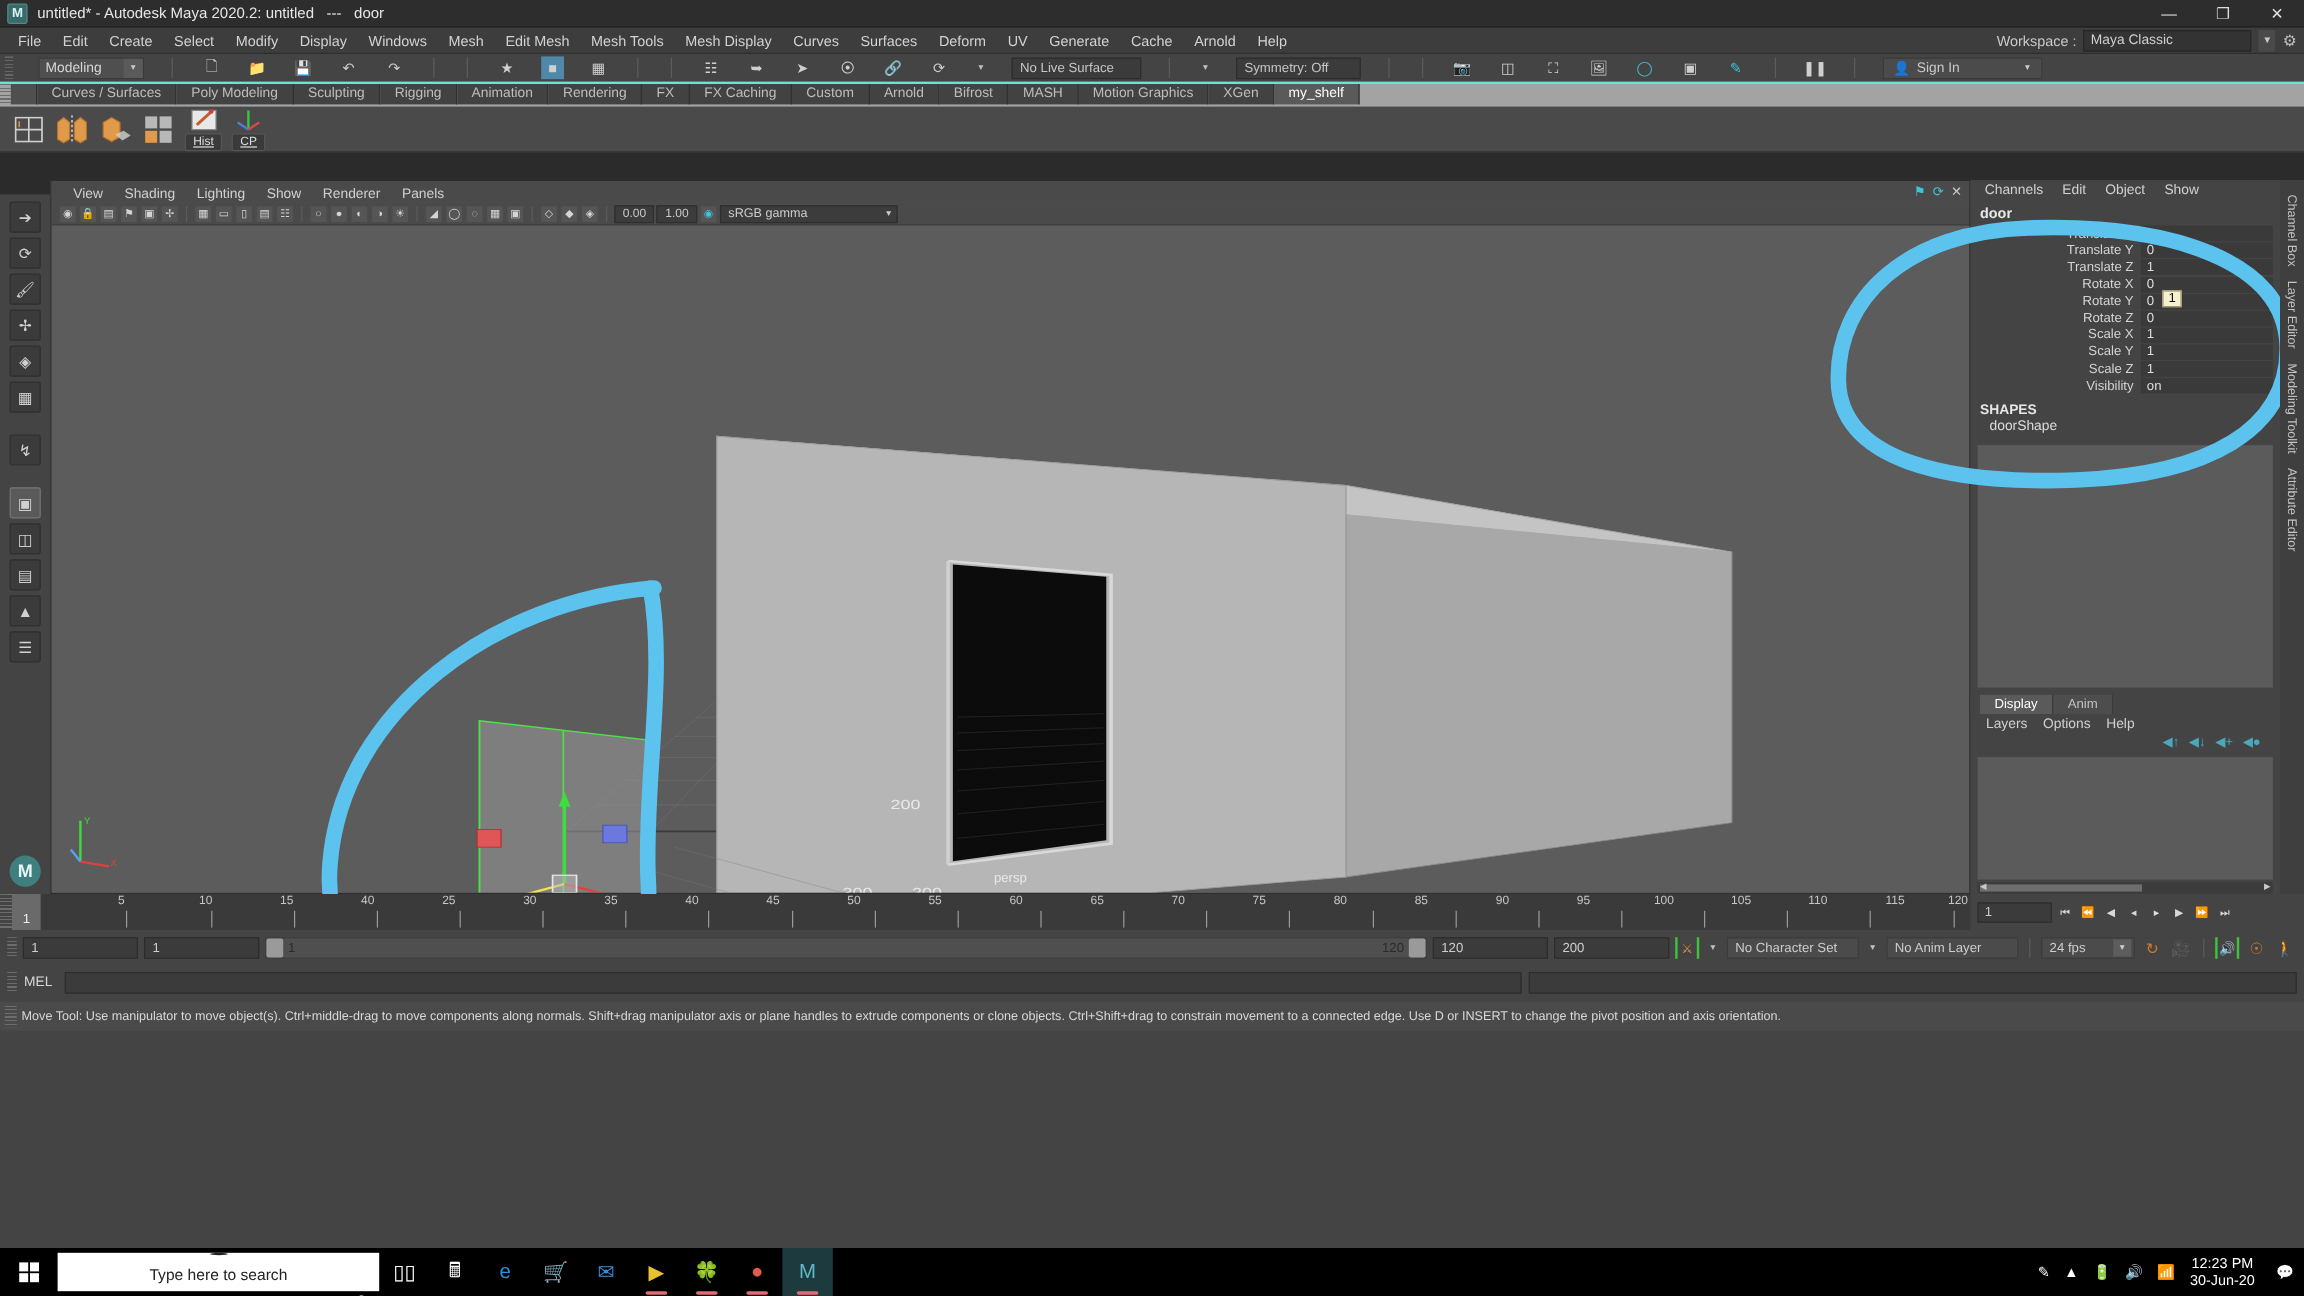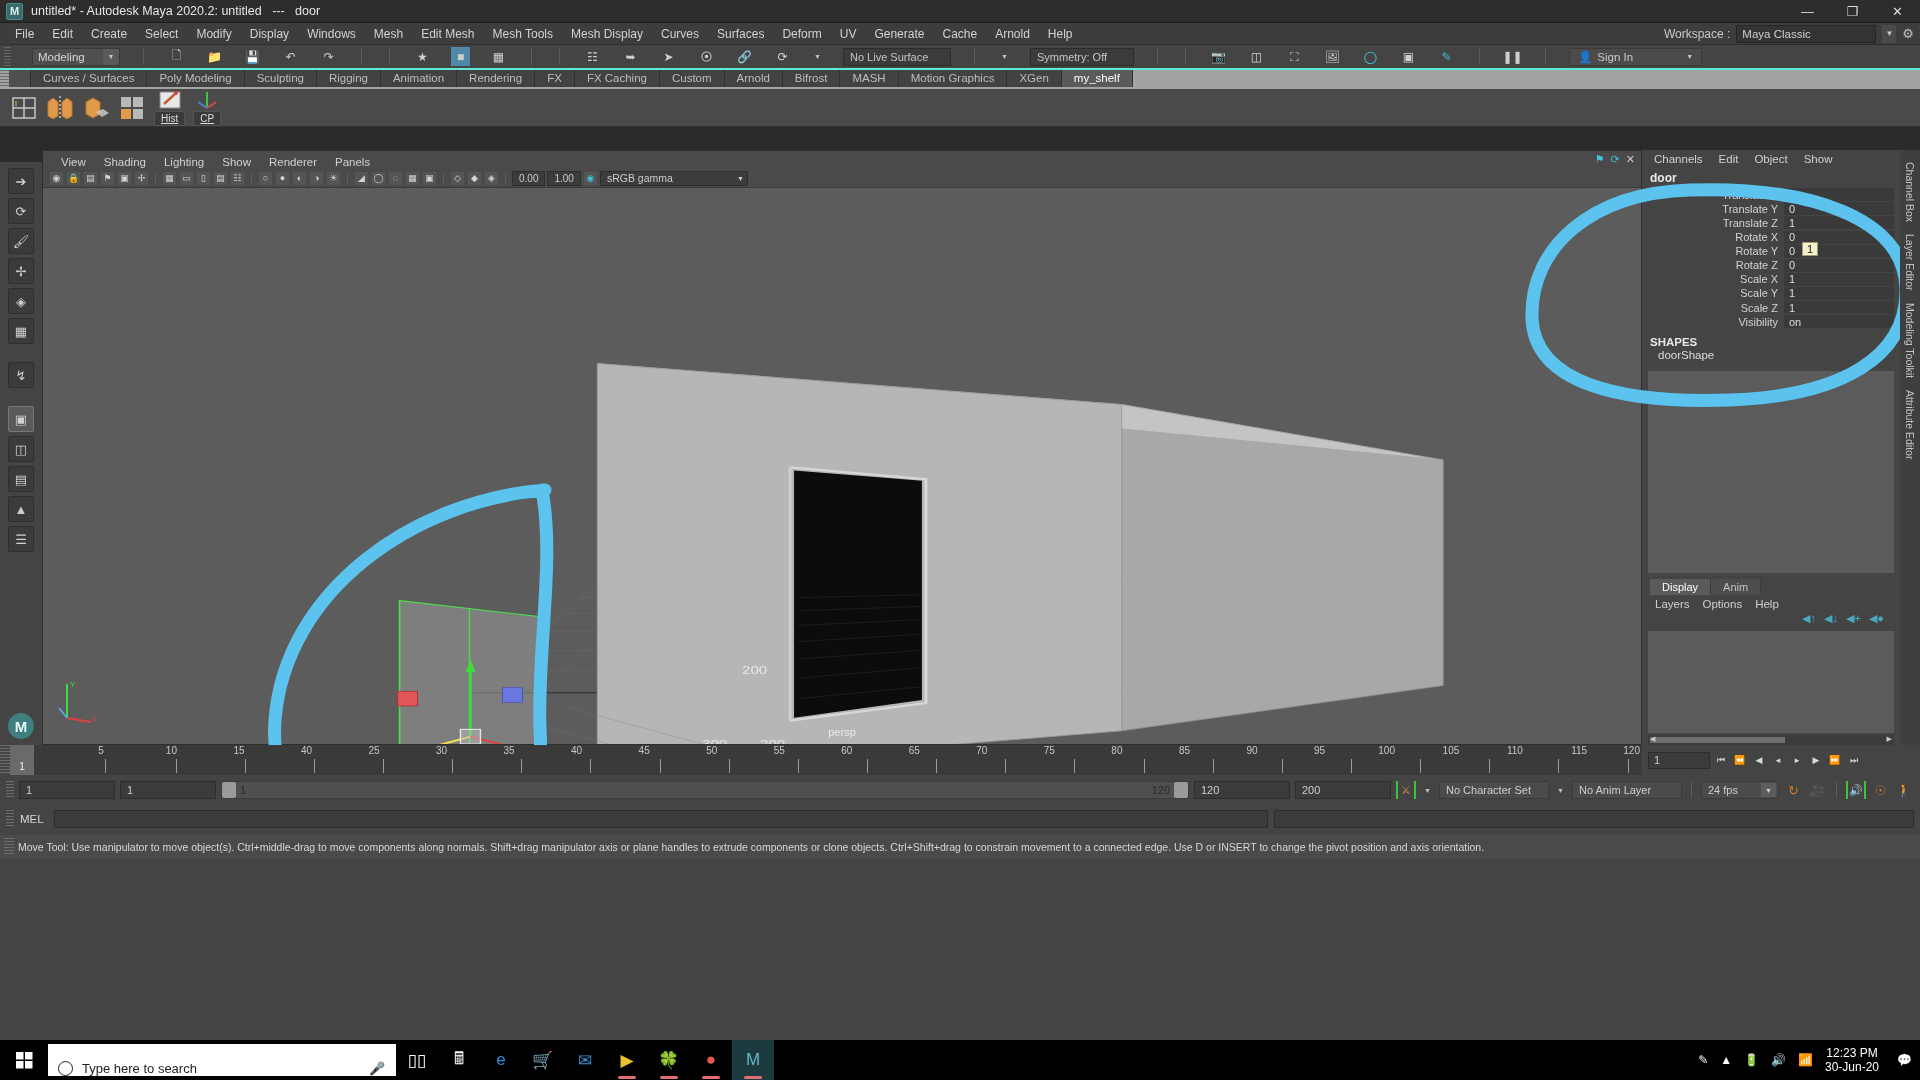--- a/index.html
+++ b/index.html
@@ -194,22 +194,22 @@
   #taskbar { position:absolute; left:0; bottom:0; width:1920px; height:40px;
     background:#000; display:flex; align-items:center; }
   #startbtn { width:48px; height:40px; display:flex; align-items:center;
     justify-content:center; }
   #startbtn .w { width:17px; height:17px;
     background:
       linear-gradient(#fff,#fff) 0 0/7.5px 7.5px no-repeat,
       linear-gradient(#fff,#fff) 9.5px 0/7.5px 7.5px no-repeat,
       linear-gradient(#fff,#fff) 0 9.5px/7.5px 7.5px no-repeat,
       linear-gradient(#fff,#fff) 9.5px 9.5px/7.5px 7.5px no-repeat; }
-  #searchbox { width:348px; height:32px; background:#fff; display:flex;
-    align-items:flex-end; gap:9px; padding:0 10px; color:#222; font-size:13px; }
+  #searchbox { width:268px; height:32px; background:#fff; display:flex;
+    align-items:center; gap:9px; padding:0 10px; color:#222; font-size:13px;flex-direction:column; }
   #searchbox .circ { width:15px; height:15px; border:1.6px solid #222;
     border-radius:50%; }
   #searchbox .mic { margin-left:auto; font-size:13px; }
   .tbicon { width:42px; height:40px; display:flex; align-items:center;
     justify-content:center; font-size:17px; position:relative; }
   .tbicon .run { position:absolute; bottom:1px; left:12px; width:18px; height:3px;
     background:#e06c75; border-radius:2px; }
   #tray { margin-left:auto; display:flex; align-items:center; gap:12px;
     padding-right:8px; color:#fff; font-size:12px; }
   #clock { text-align:center; line-height:14px; font-size:12px; color:#fff;

